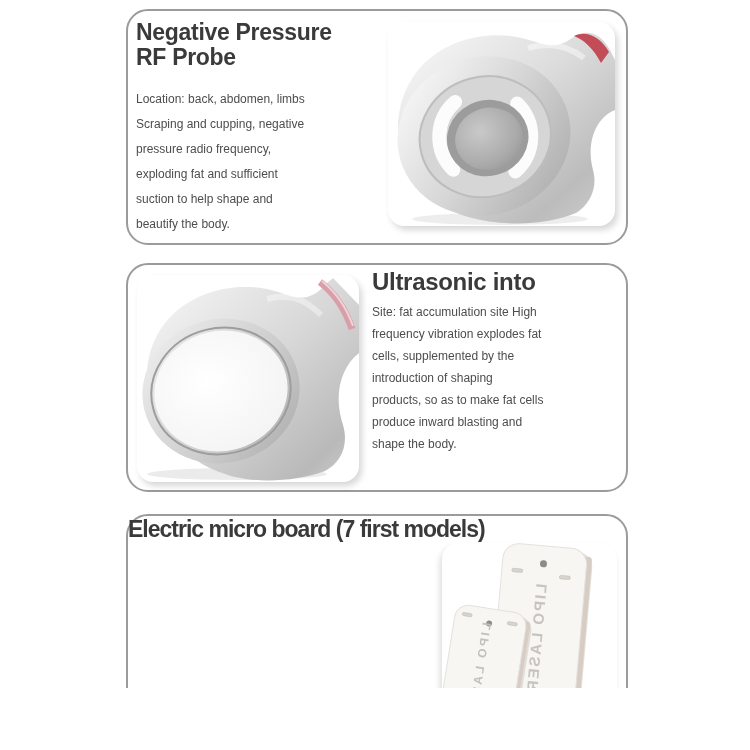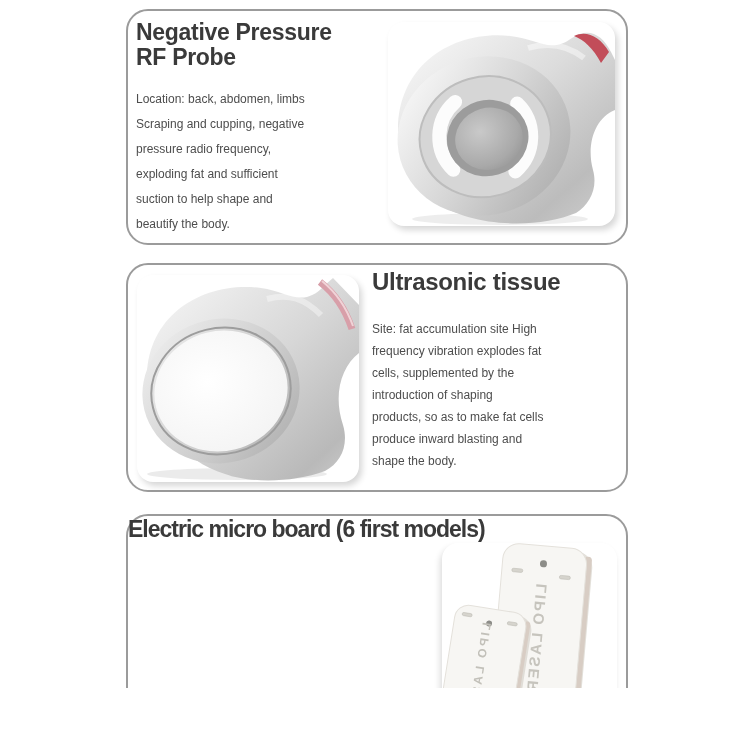--- a/index.html
+++ b/index.html
@@ -28,21 +28,21 @@
     font-size:23px; line-height:25px; letter-spacing:-0.3px; white-space:pre;
   }
   #h-rf    { left:136px; top:20px; }
   #h-ultra { left:372px; top:269px; font-size:24px; }
   #h-laser { left:128px; top:517px; letter-spacing:-1px; }
 
   .bodytext {
     position:absolute; color:#4d4d4d; font-size:12px; white-space:pre;
   }
   #b-rf    { left:136px; top:87px;  line-height:25px; }
-  #b-ultra { left:372px; top:318px; line-height:22px; }
+  #b-ultra { left:372px; top:301px; line-height:22px; }
   #b-laser { left:135px; top:556px; line-height:22px; }
 
   #dotted-separator {
     position:absolute; left:102px; top:745px; width:648px; height:0;
     border-top:2px dotted #cccccc;
   }
 </style>
 </head>
 <body>
 
@@ -90,21 +90,21 @@
         <ellipse cx="97" cy="115" rx="66" ry="60" fill="none" stroke="#bdbdbd" stroke-width="2"></ellipse>
         <path d="M 77.6,73.3 A 46,46 0 0 0 57.2,138" stroke="#fcfcfc" stroke-width="14" stroke-linecap="round" fill="none"></path>
         <path d="M 116.4,156.7 A 46,46 0 0 0 136.8,92" stroke="#fcfcfc" stroke-width="14" stroke-linecap="round" fill="none"></path>
         <ellipse cx="99" cy="117" rx="41" ry="38" fill="#9c9c9c"></ellipse>
         <ellipse cx="100" cy="118" rx="34" ry="31" fill="url(#recess1)"></ellipse>
       </g>
     </svg>
   </div>
 
   <div class="panel" id="panel-ultra"></div>
-  <div class="heading" id="h-ultra">Ultrasonic tissue</div>
+  <div class="heading" id="h-ultra">Ultrasonic into</div>
   <div class="bodytext" id="b-ultra">Site: fat accumulation site High
 frequency vibration explodes fat
 cells, supplemented by the
 introduction of shaping
 products, so as to make fat cells
 produce inward blasting and
 shape the body.</div>
   <div class="img-card" id="card-ultra">
     <svg viewBox="0 0 222 207" width="222" height="207">
       <defs>
@@ -135,21 +135,21 @@
       <path d="M 130,24 C 152,18 168,24 184,40" stroke="#ffffff" stroke-width="6" opacity="0.4" fill="none"></path>
       <g transform="rotate(-14 84 116)">
         <ellipse cx="84" cy="116" rx="79" ry="72" fill="url(#rim2)"></ellipse>
         <ellipse cx="84" cy="116" rx="70" ry="63" fill="none" stroke="#9d9d9d" stroke-width="2"></ellipse>
         <ellipse cx="84" cy="116" rx="67" ry="60" fill="url(#face2)"></ellipse>
       </g>
     </svg>
   </div>
 
   <div class="panel" id="panel-laser"></div>
-  <div class="heading" id="h-laser">Electric micro board (6 first models)</div>
+  <div class="heading" id="h-laser">Electric micro board (7 first models)</div>
   <div class="img-card" id="card-laser">
     <svg viewBox="0 0 175 194" width="175" height="194">
       <ellipse cx="85" cy="188" rx="72" ry="5" fill="rgba(0,0,0,0.08)"></ellipse>
 
       <g transform="rotate(5 100 95)">
         <rect x="58" y="6" width="86" height="180" rx="16" fill="#e3e0da"></rect>
         <rect x="135" y="10" width="8" height="170" rx="4" fill="#d8cdc4"></rect>
         <rect x="54" y="3" width="84" height="178" rx="16" fill="#f7f6f3" stroke="#e4e1db" stroke-width="1"></rect>
         <circle cx="95" cy="21" r="3.5" fill="#8d8d88"></circle>
         <rect x="64" y="28" width="11" height="3.5" rx="1.7" fill="#d6d4cd" stroke="#b9b7b0" stroke-width="0.5"></rect>

